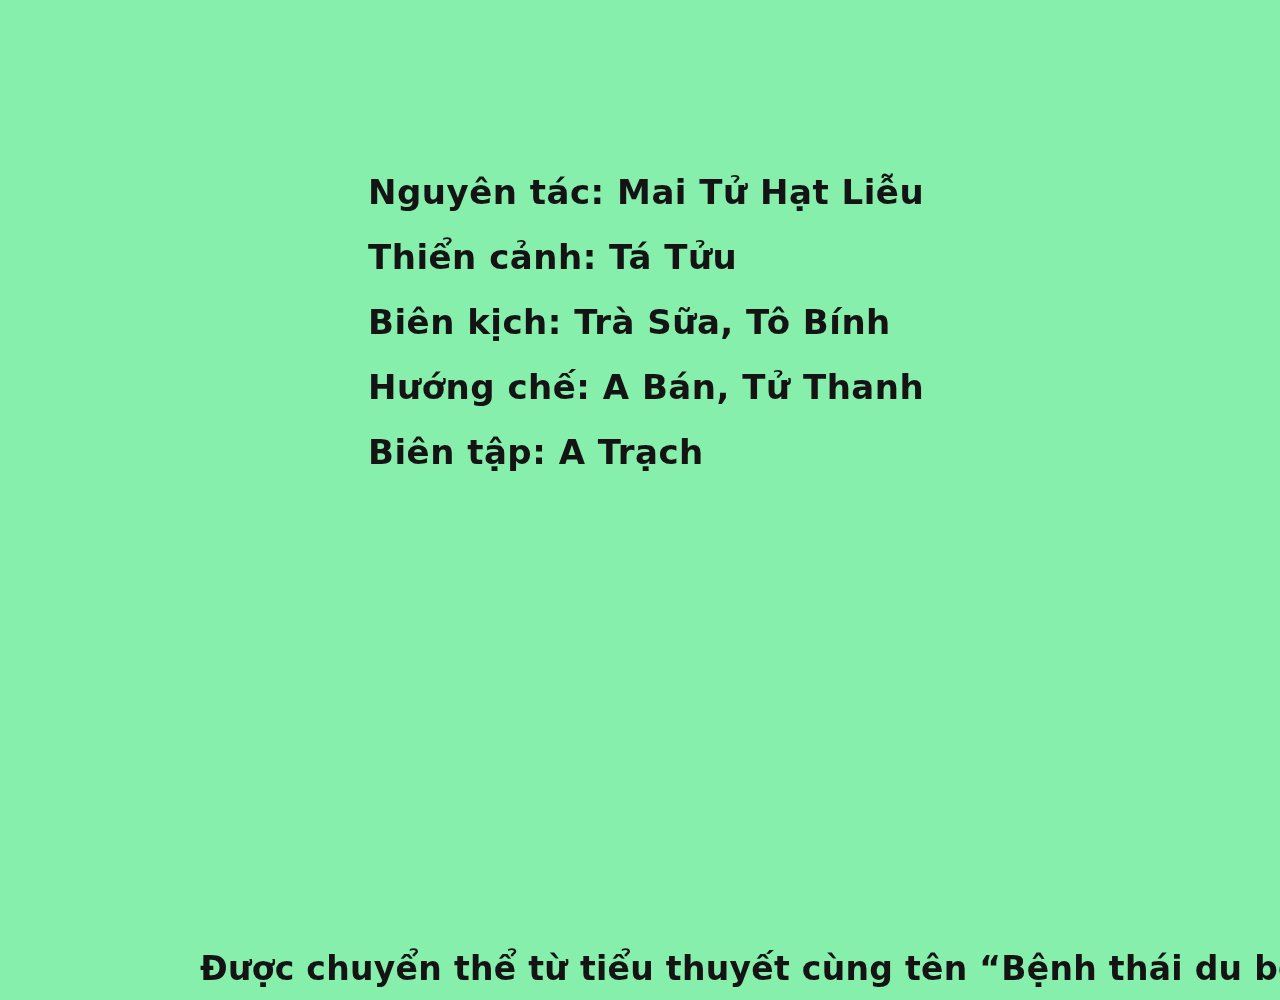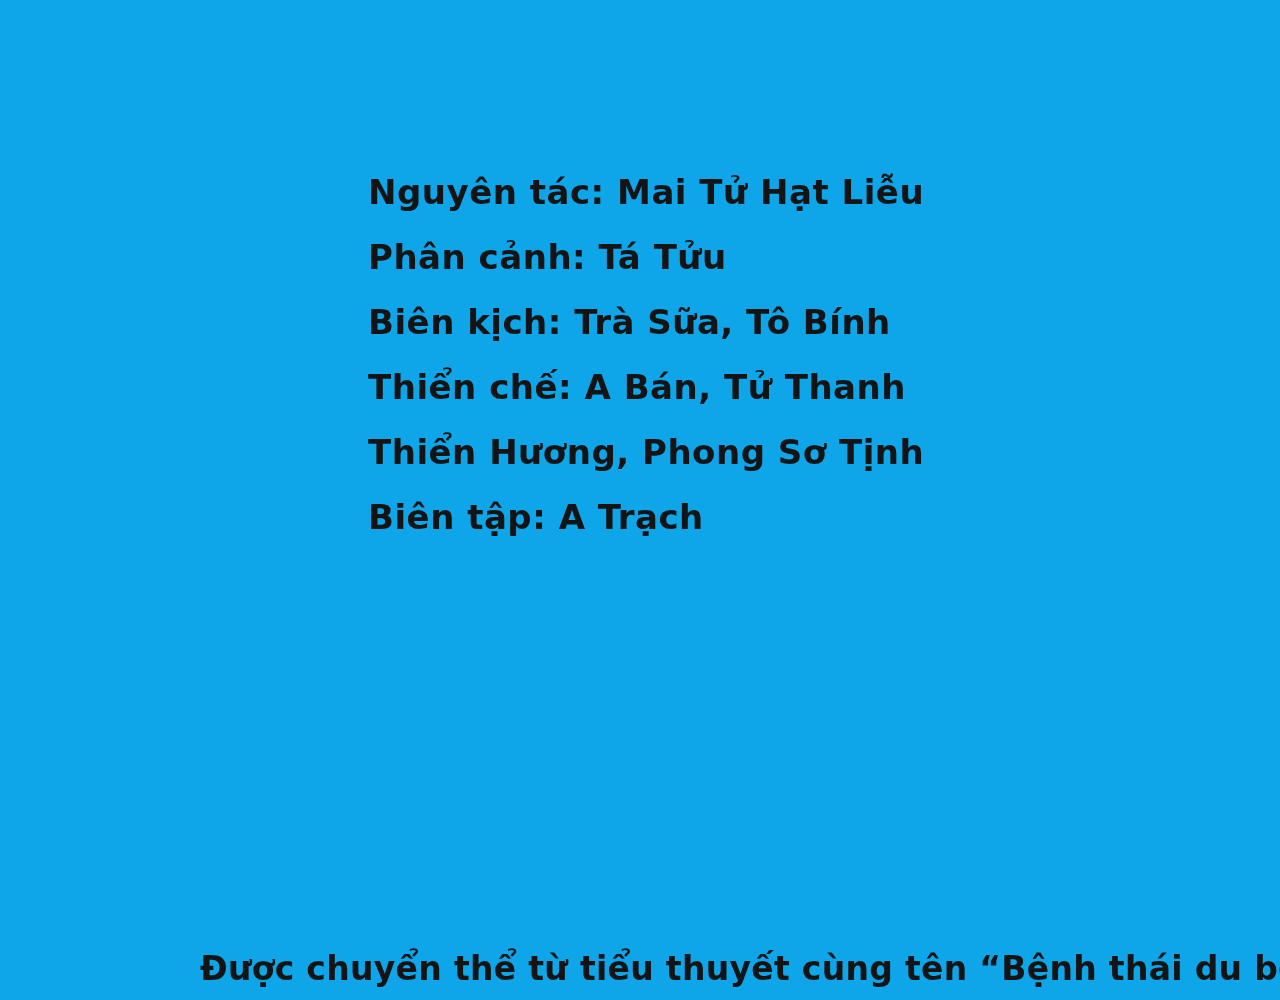--- a/index.html
+++ b/index.html
@@ -11,21 +11,21 @@
     width: 1280px;
     height: 1000px;
     overflow: hidden;
     font-family: "DejaVu Sans", sans-serif;
     color: #111111;
   }
   .page {
     position: relative;
     width: 1280px;
     height: 1000px;
-    background: #0ea5e9;
+    background: #86efac;
   }
   .credits {
     position: absolute;
     left: 368px;
     top: 160px;
     width: 860px;
   }
   .credit-line {
     font-family: "DejaVu Sans", sans-serif;
     font-weight: 700;
@@ -51,24 +51,23 @@
     white-space: nowrap;
   }
 </style>
 </head>
 <body>
 
 <div class="page">
 
   <div class="credits">
     <div class="credit-line">Nguyên tác: Mai Tử Hạt Liễu</div>
-    <div class="credit-line">Phân cảnh: Tá Tửu</div>
+    <div class="credit-line">Thiển cảnh: Tá Tửu</div>
     <div class="credit-line">Biên kịch: Trà Sữa, Tô Bính</div>
-    <div class="credit-line">Thiển chế: A Bán, Tử Thanh</div>
-    <div class="credit-line">Thiển Hương, Phong Sơ Tịnh</div>
+    <div class="credit-line">Hướng chế: A Bán, Tử Thanh</div>
     <div class="credit-line">Biên tập: A Trạch</div>
   </div>
 
   <div class="footnote">
     <div class="footnote-line">Được chuyển thể từ tiểu thuyết cùng tên “Bệnh thái du bô</div>
   </div>
 
 </div>
 
 </body></html>

